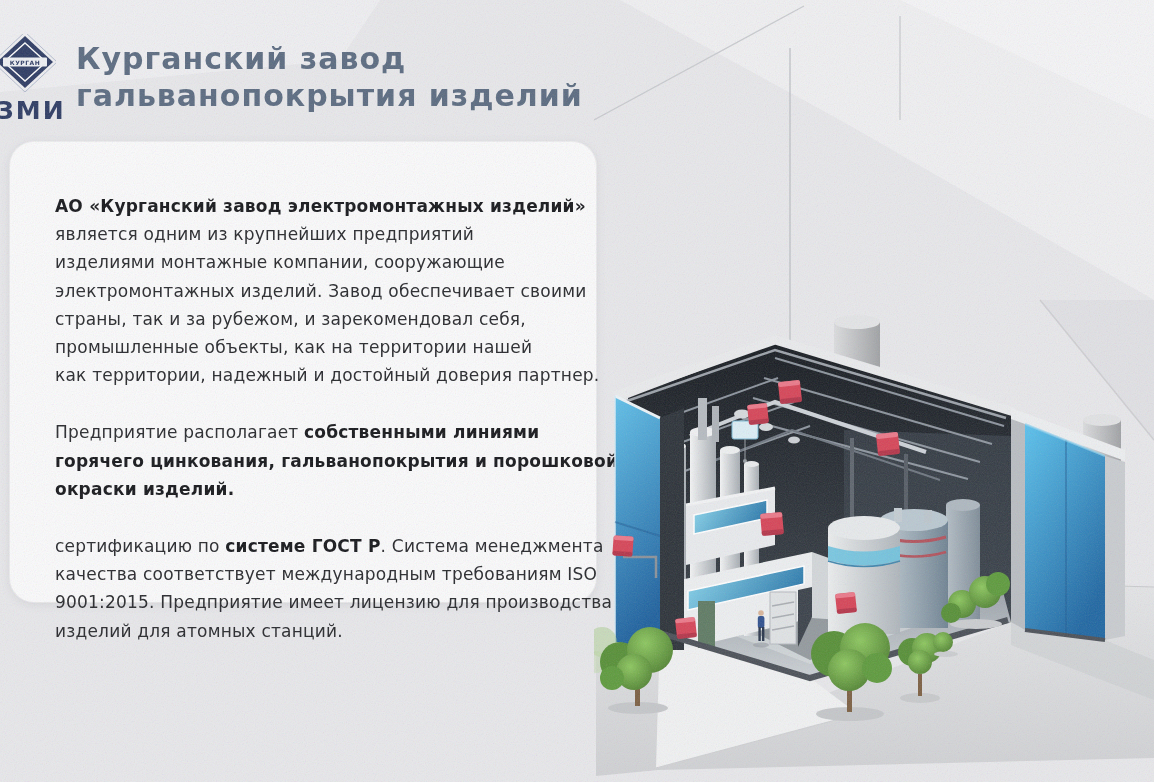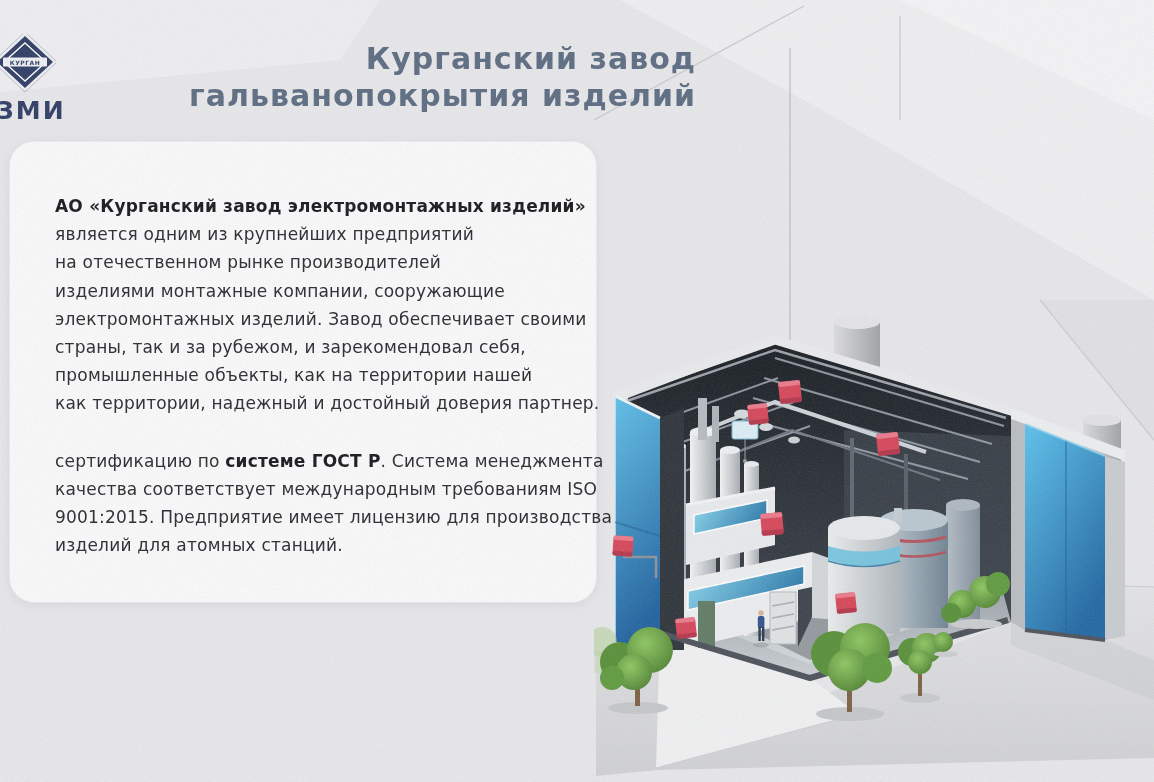--- a/index.html
+++ b/index.html
@@ -23,21 +23,20 @@
   .brand{position:absolute;left:0;top:0;z-index:3;}
   .logo{position:absolute;left:-6px;top:34px;width:66px;}
   .logo-abbr{
     font-weight:bold;font-size:25px;letter-spacing:2px;
     color:var(--logo-color);margin-top:0px;margin-left:2px;
   }
   .title{
     position:absolute;left:76px;top:40px;width:620px;
     font-weight:bold;font-size:30px;line-height:37px;letter-spacing:1px;
     color:var(--title-color);
-    text-align:right;
   }
   .card{
     position:absolute;left:10px;top:142px;width:586px;height:460px;
     background:#fbfbfc;border-radius:24px;z-index:1;
     box-shadow:0 2px 10px rgba(110,110,125,.16), 0 0 0 1px rgba(255,255,255,.55);
     padding:50px 36px 0 45px;
   }
   .para{margin-bottom:29px;color:var(--text-color);font-size:17px;letter-spacing:.2px;}
   .pline{display:block;line-height:28.2px;white-space:nowrap;}
   .pline b{font-weight:bold;color:#141519;}
@@ -67,26 +66,30 @@
     <div class="logo-abbr">ЗМИ</div>
   </div>
   <h1 class="title"><span>Курганский завод</span><br><span>гальванопокрытия изделий</span></h1>
 </header>
 
 <section class="card">
   <div id="paragraphs">
       <p class="para">
         <span class="pline"><b>АО «Курганский завод электромонтажных изделий»</b></span>
         <span class="pline"><span>является одним из крупнейших предприятий</span></span>
-        <span class="pline"><span>на отечественном рынке производителей</span></span>
         <span class="pline"><span>изделиями монтажные компании, сооружающие</span></span>
         <span class="pline"><span>электромонтажных изделий. Завод обеспечивает своими</span></span>
         <span class="pline"><span>страны, так и за рубежом, и зарекомендовал себя,</span></span>
         <span class="pline"><span>промышленные объекты, как на территории нашей</span></span>
         <span class="pline"><span>как территории, надежный и достойный доверия партнер.</span></span>
+      </p>
+      <p class="para">
+        <span class="pline"><span>Предприятие располагает </span><b>собственными линиями</b></span>
+        <span class="pline"><b>горячего цинкования, гальванопокрытия и порошковой</b></span>
+        <span class="pline"><b>окраски изделий.</b></span>
       </p>
       <p class="para">
         <span class="pline"><span>сертификацию по </span><b>системе ГОСТ Р</b><span>. Система менеджмента</span></span>
         <span class="pline"><span>качества соответствует международным требованиям ISO</span></span>
         <span class="pline"><span>9001:2015. Предприятие имеет лицензию для производства</span></span>
         <span class="pline"><span>изделий для атомных станций.</span></span>
       </p>
     </div>
 </section>
 

